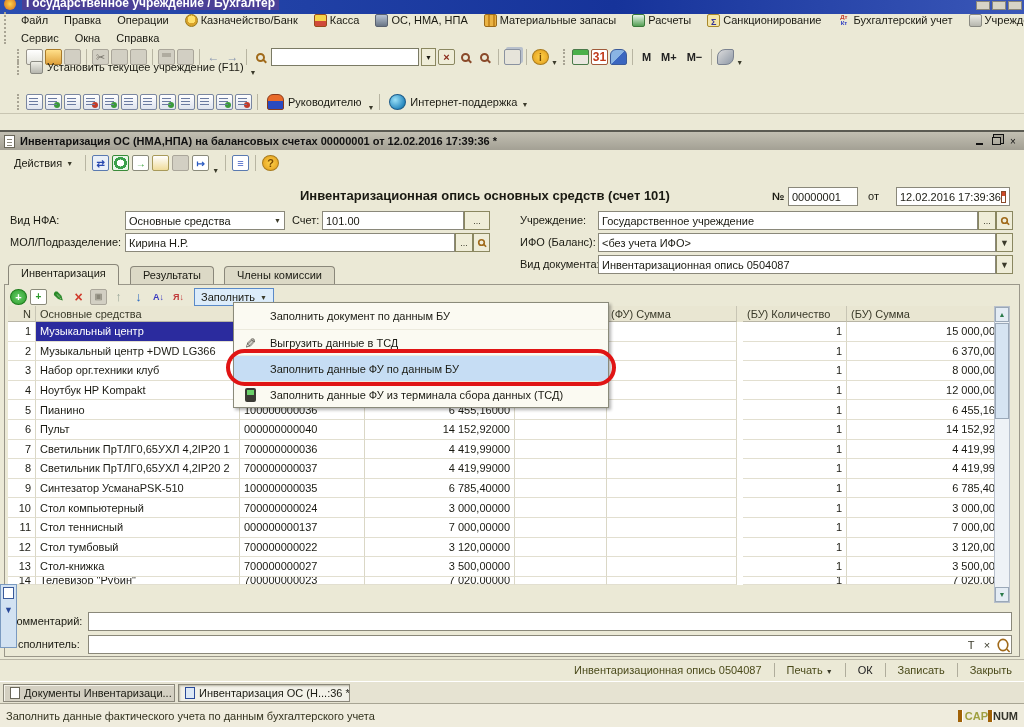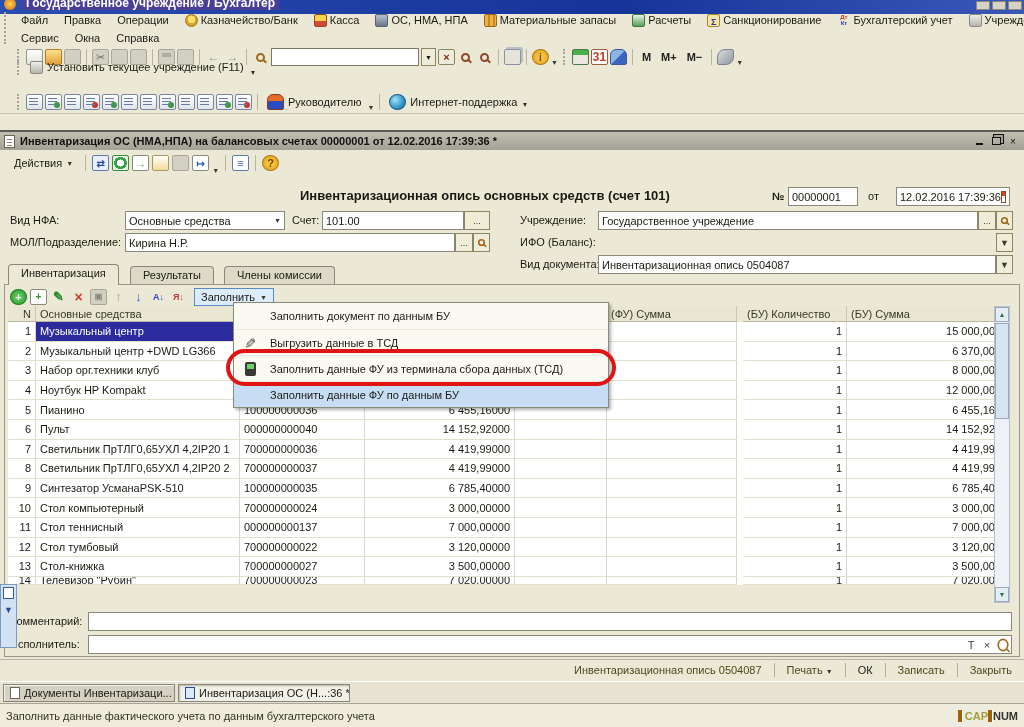--- a/index.html
+++ b/index.html
@@ -404,20 +404,23 @@
   <span class="flabel" style="left:520px;top:214px;">Учреждение:</span>
   <span class="field" style="left:598px;top:211px;width:380px;">
       <span>Государственное учреждение</span>
     </span>
   <span class="fbtn" style="left:978px;top:211px;width:18px;">...</span>
   <span class="fbtn" style="left:996px;top:211px;width:17px;">
       <span class="mag mag-s"></span>
     </span>
 
   <span class="flabel" style="left:520px;top:236px;">ИФО (Баланс):</span>
+  <span class="field" style="left:598px;top:233px;width:398px;">
+      <span>&lt;без учета ИФО&gt;</span>
+    </span>
   <span class="fbtn" style="left:996px;top:233px;width:17px;">▼</span>
 
   <span class="flabel" style="left:520px;top:258px;">Вид документа:</span>
   <span class="field" style="left:598px;top:255px;width:398px;">
       <span>Инвентаризационная опись 0504087</span>
     </span>
   <span class="fbtn" style="left:996px;top:255px;width:17px;">▼</span>
 
   <span class="tab active" style="left:8px;">Инвентаризация</span>
   <span class="tab" style="left:130px;">Результаты</span>
@@ -628,29 +631,29 @@
   <div class="popup" id="popup">
       <div class="menu-entry">
         <span>Заполнить документ по данным БУ</span>
       </div>
       <div class="menu-entry">
         <span class="mn-ico">
           <span class="mn-stylus">✎</span>
         </span>
         <span>Выгрузить данные в ТСД</span>
       </div>
+      <div class="menu-entry hl">
+        <span>Заполнить данные ФУ по данным БУ</span>
+      </div>
       <div class="menu-entry">
         <span class="mn-ico">
           <span class="mn-term"></span>
         </span>
         <span>Заполнить данные ФУ из терминала сбора данных (ТСД)</span>
       </div>
-      <div class="menu-entry hl">
-        <span>Заполнить данные ФУ по данным БУ</span>
-      </div>
     </div>
   <div class="annotation"></div>
 
   <div class="dockstub">
     <span class="ds-ico"></span>
     <span class="ds-arrow">▼</span>
   </div>
 
   <div class="taskbar" id="taskbar">
       <span class="task-btn">

